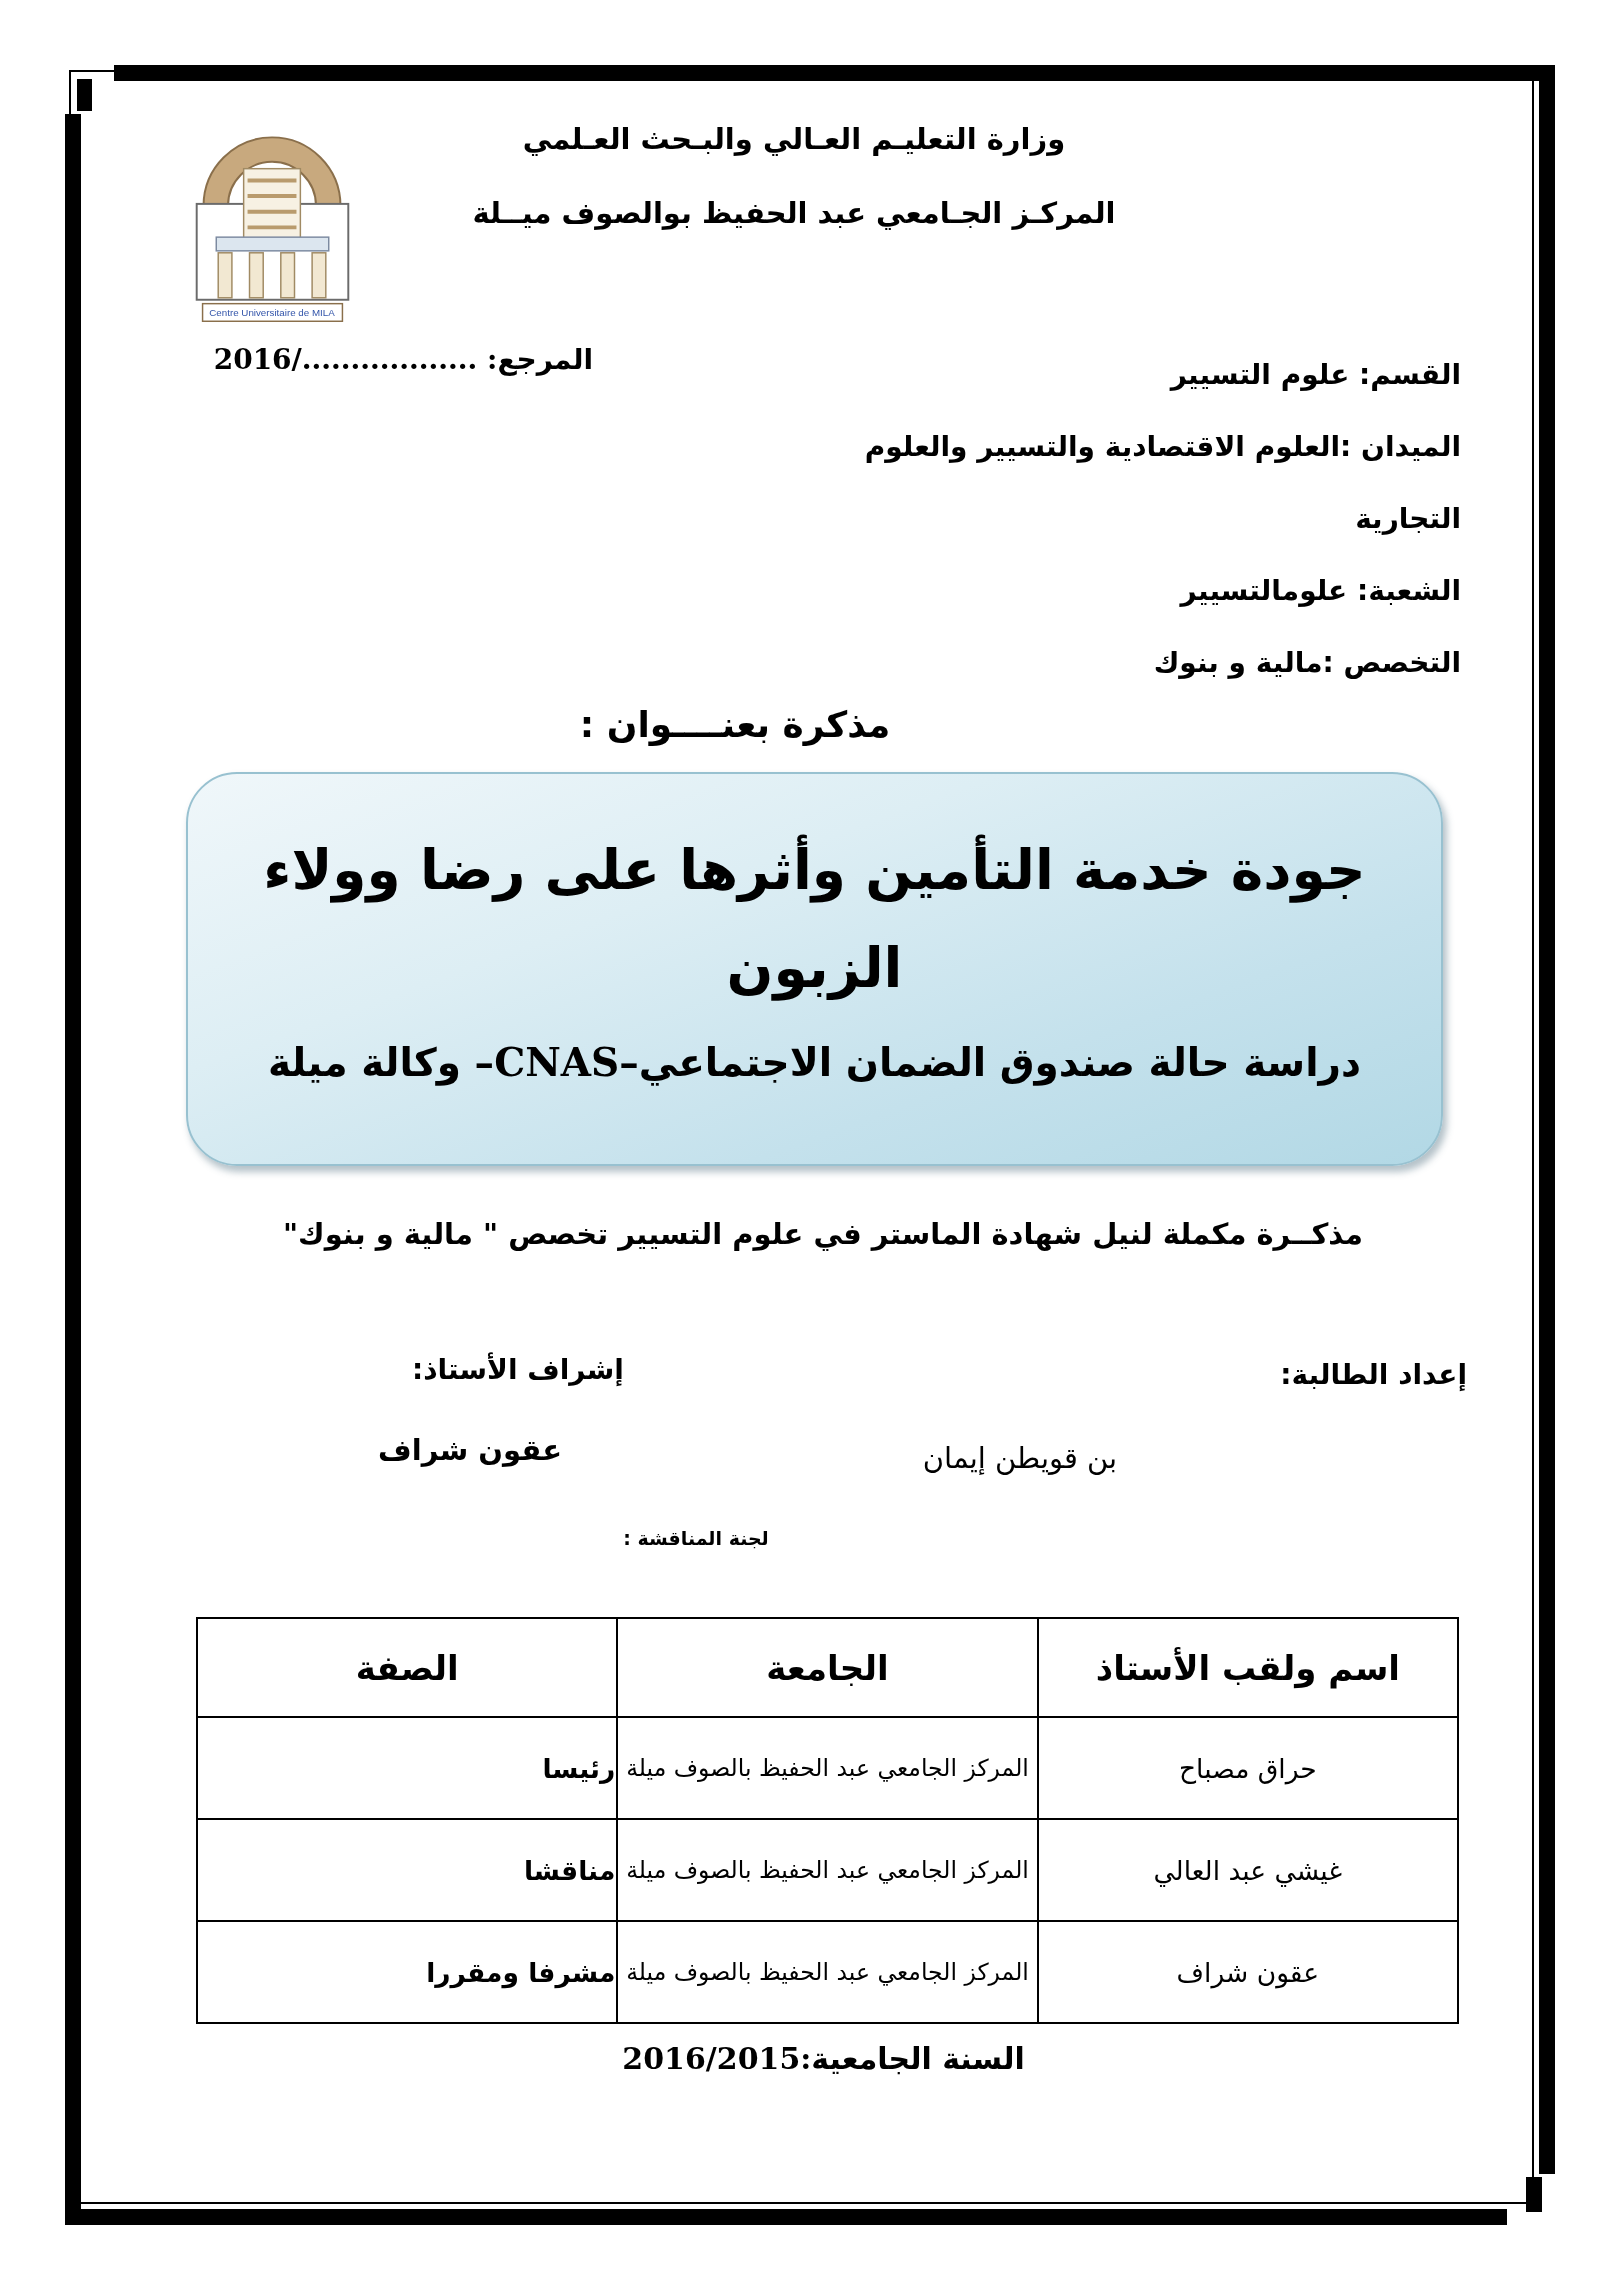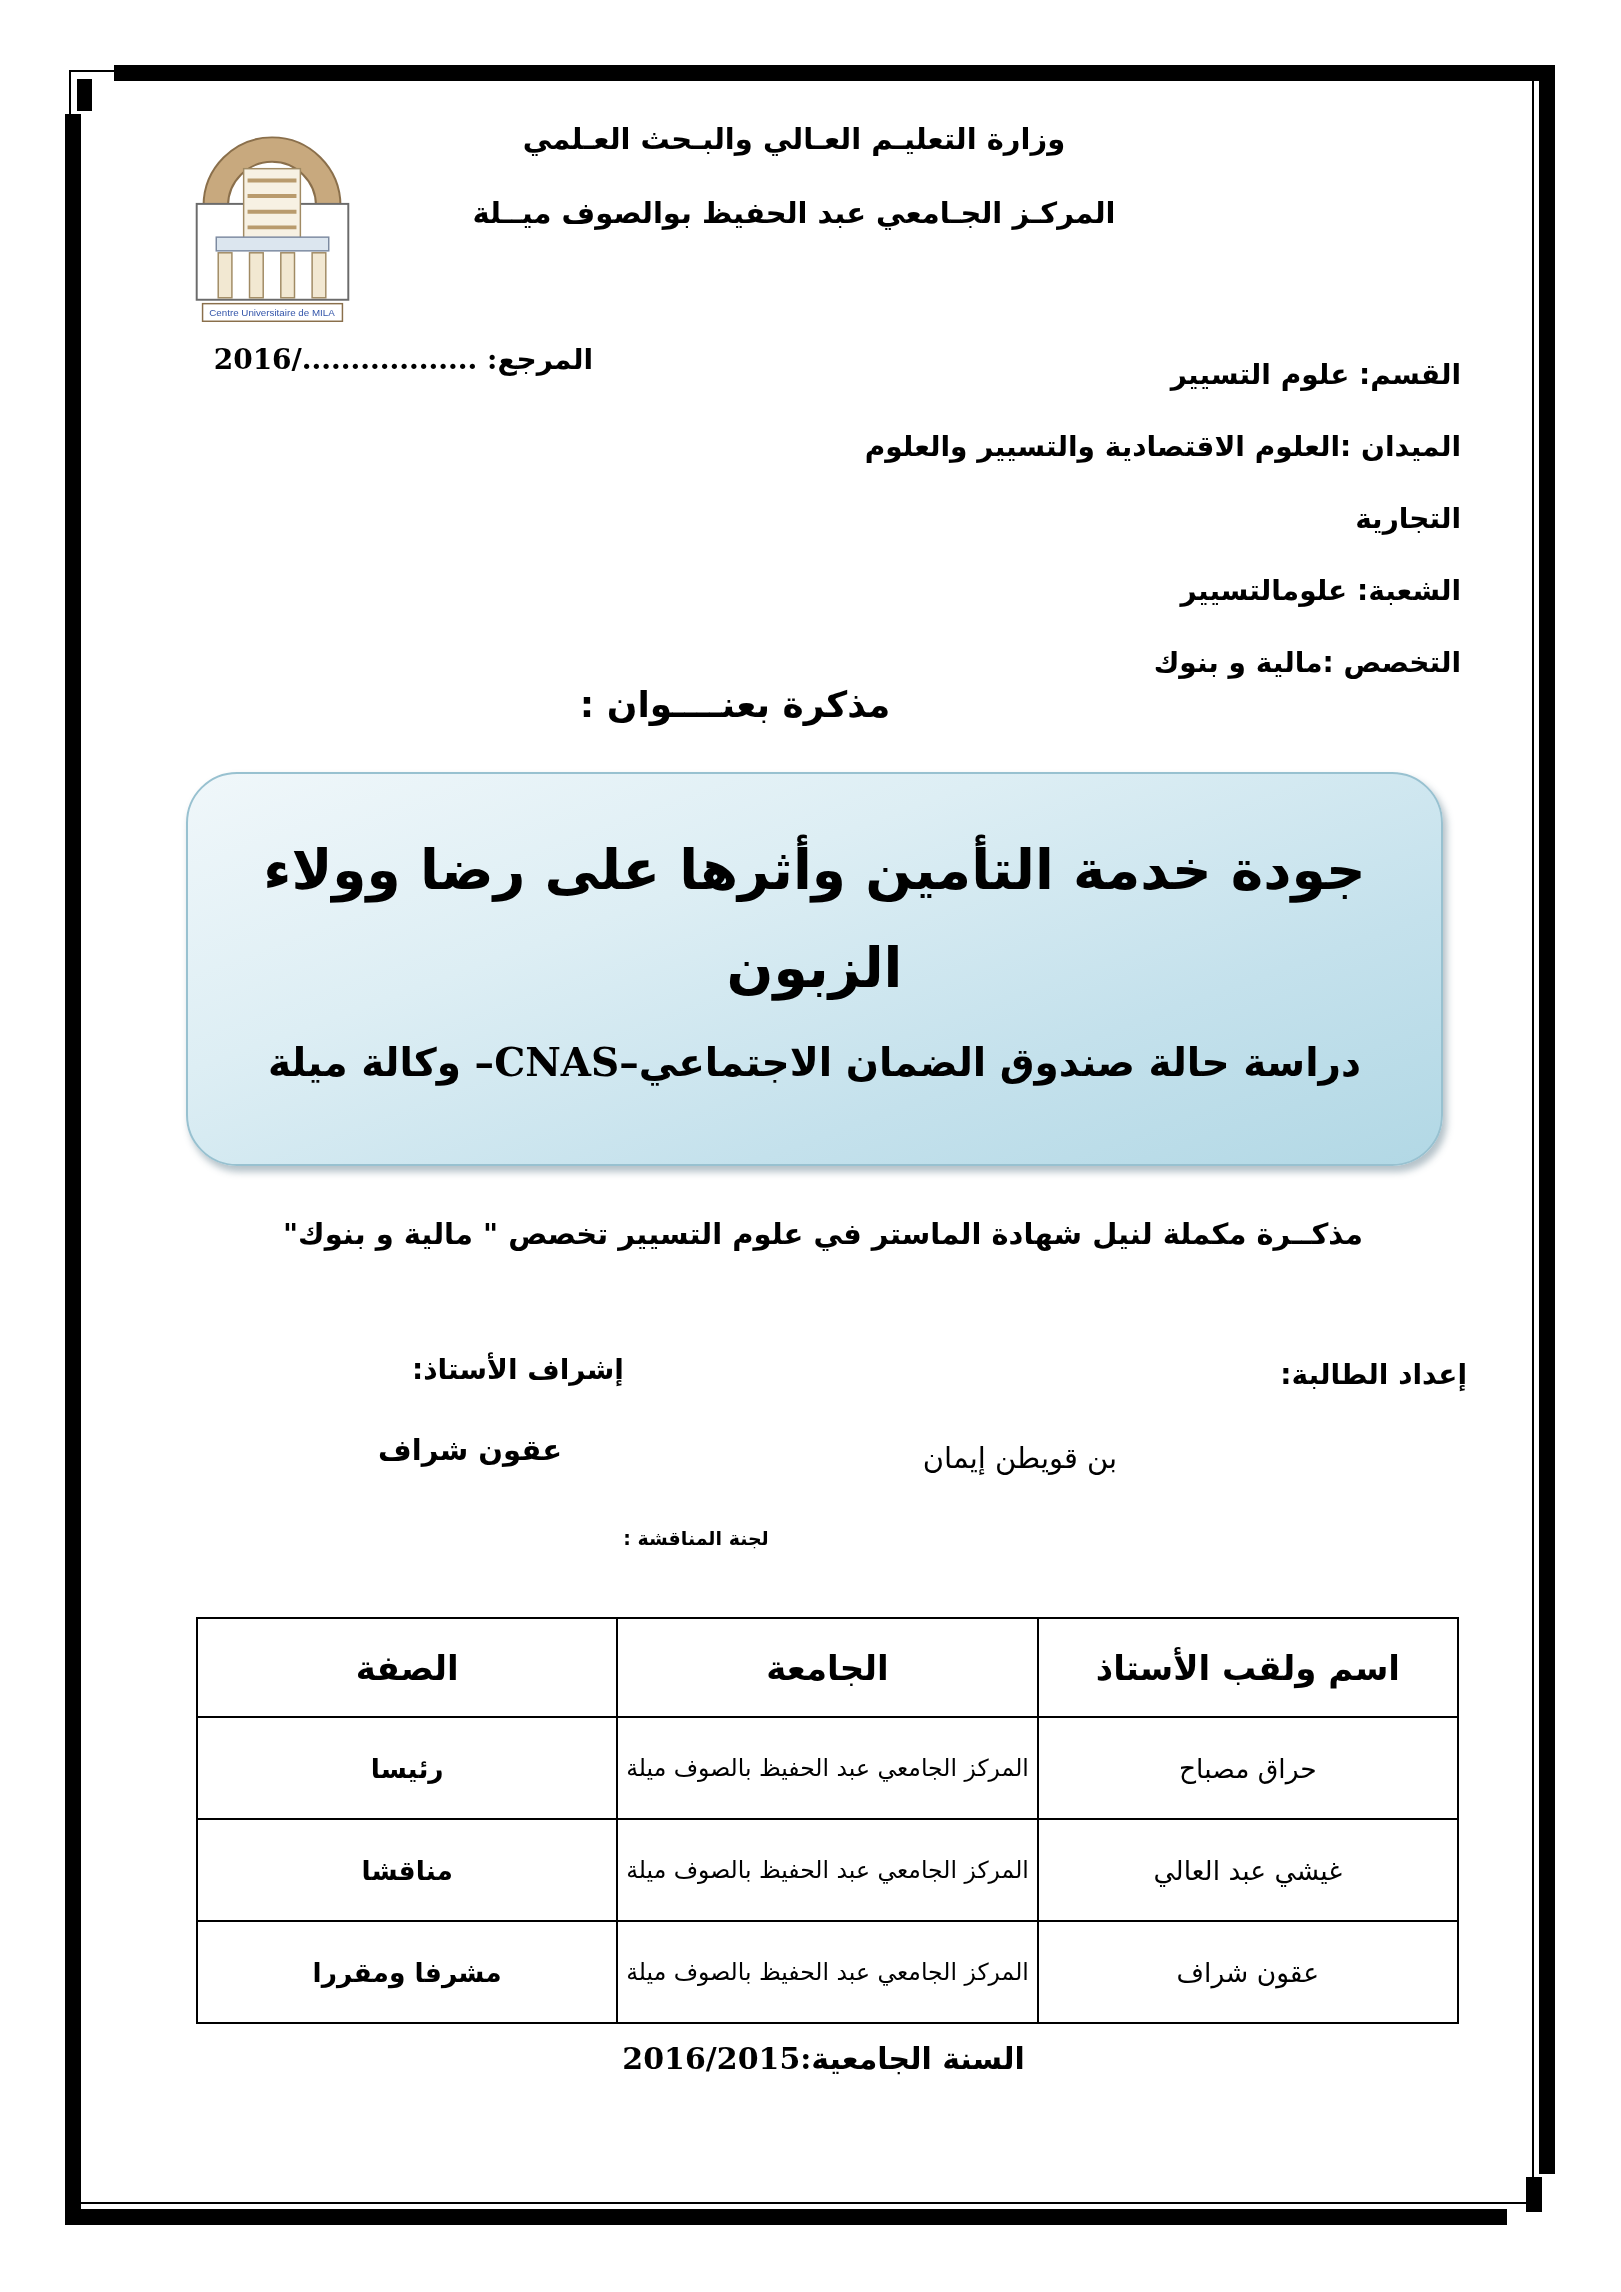--- a/index.html
+++ b/index.html
@@ -20,21 +20,21 @@
   .logo{position:absolute;left:167px;top:110px;width:211px;height:223px;}
   
   .hdr{position:absolute;left:353px;top:102px;width:882px;text-align:center;
        font-weight:bold;font-size:29px;line-height:74px;direction:rtl;}
   
   .info{position:absolute;right:160px;top:339px;width:686px;direction:rtl;text-align:right;
         font-weight:bold;font-size:28px;line-height:72px;}
   .refline{position:absolute;left:181px;top:343px;width:412px;direction:rtl;text-align:right;
         font-weight:bold;font-size:28px;font-family:"DejaVu Serif","DejaVu Sans",sans-serif;}
   
-  .memo{position:absolute;left:0;top:684px;width:1470px;text-align:center;direction:rtl;
+  .memo{position:absolute;left:0;top:704px;width:1470px;text-align:center;direction:rtl;
         font-weight:bold;font-size:36px;}
   
   .tbox{position:absolute;left:186px;top:772px;width:1253px;height:390px;border-radius:51px;
         background:linear-gradient(160deg,#f0f7fa 0%,#ddeef4 35%,#c4e1ec 70%,#b2d8e5 100%);
         border:2px solid #98c1d0;box-shadow:3.9px 5.9px 7.8px rgba(90,120,135,.45);
         direction:rtl;text-align:center;}
   .tbox .ttl{margin-top:47px;font-weight:bold;font-size:55px;line-height:98px;}
   .tbox .sub{margin-top:21.6px;font-weight:bold;font-size:39px;
              font-family:"DejaVu Serif","DejaVu Sans",sans-serif;}
   
@@ -48,21 +48,21 @@
            font-weight:bold;font-size:29px;}
   .committee-label{position:absolute;left:0;top:1527px;width:1392px;text-align:center;direction:rtl;
            font-weight:bold;font-size:19px;}
   
   table.jury{position:absolute;left:196px;top:1617px;width:1263px;border-collapse:collapse;
              direction:rtl;table-layout:fixed;}
   table.jury th,table.jury td{border:2.9px solid #000;text-align:center;vertical-align:middle;}
   table.jury th{height:95px;font-size:34px;font-weight:bold;}
   table.jury td{height:98px;font-size:26.5px;font-weight:normal;}
   table.jury td.univ{font-size:23.5px;}
-  table.jury td.role{font-weight:bold;}
+  table.jury td.role{font-weight:bold;text-align:right;}
   
   .year{position:absolute;left:0;top:2041px;width:1647px;text-align:center;direction:rtl;
         font-weight:bold;font-size:30px;font-family:"DejaVu Serif","DejaVu Sans",sans-serif;}
 </style>
 </head>
 <body>
 
 <div id="page">
 
   <div class="thin-frame"></div>

